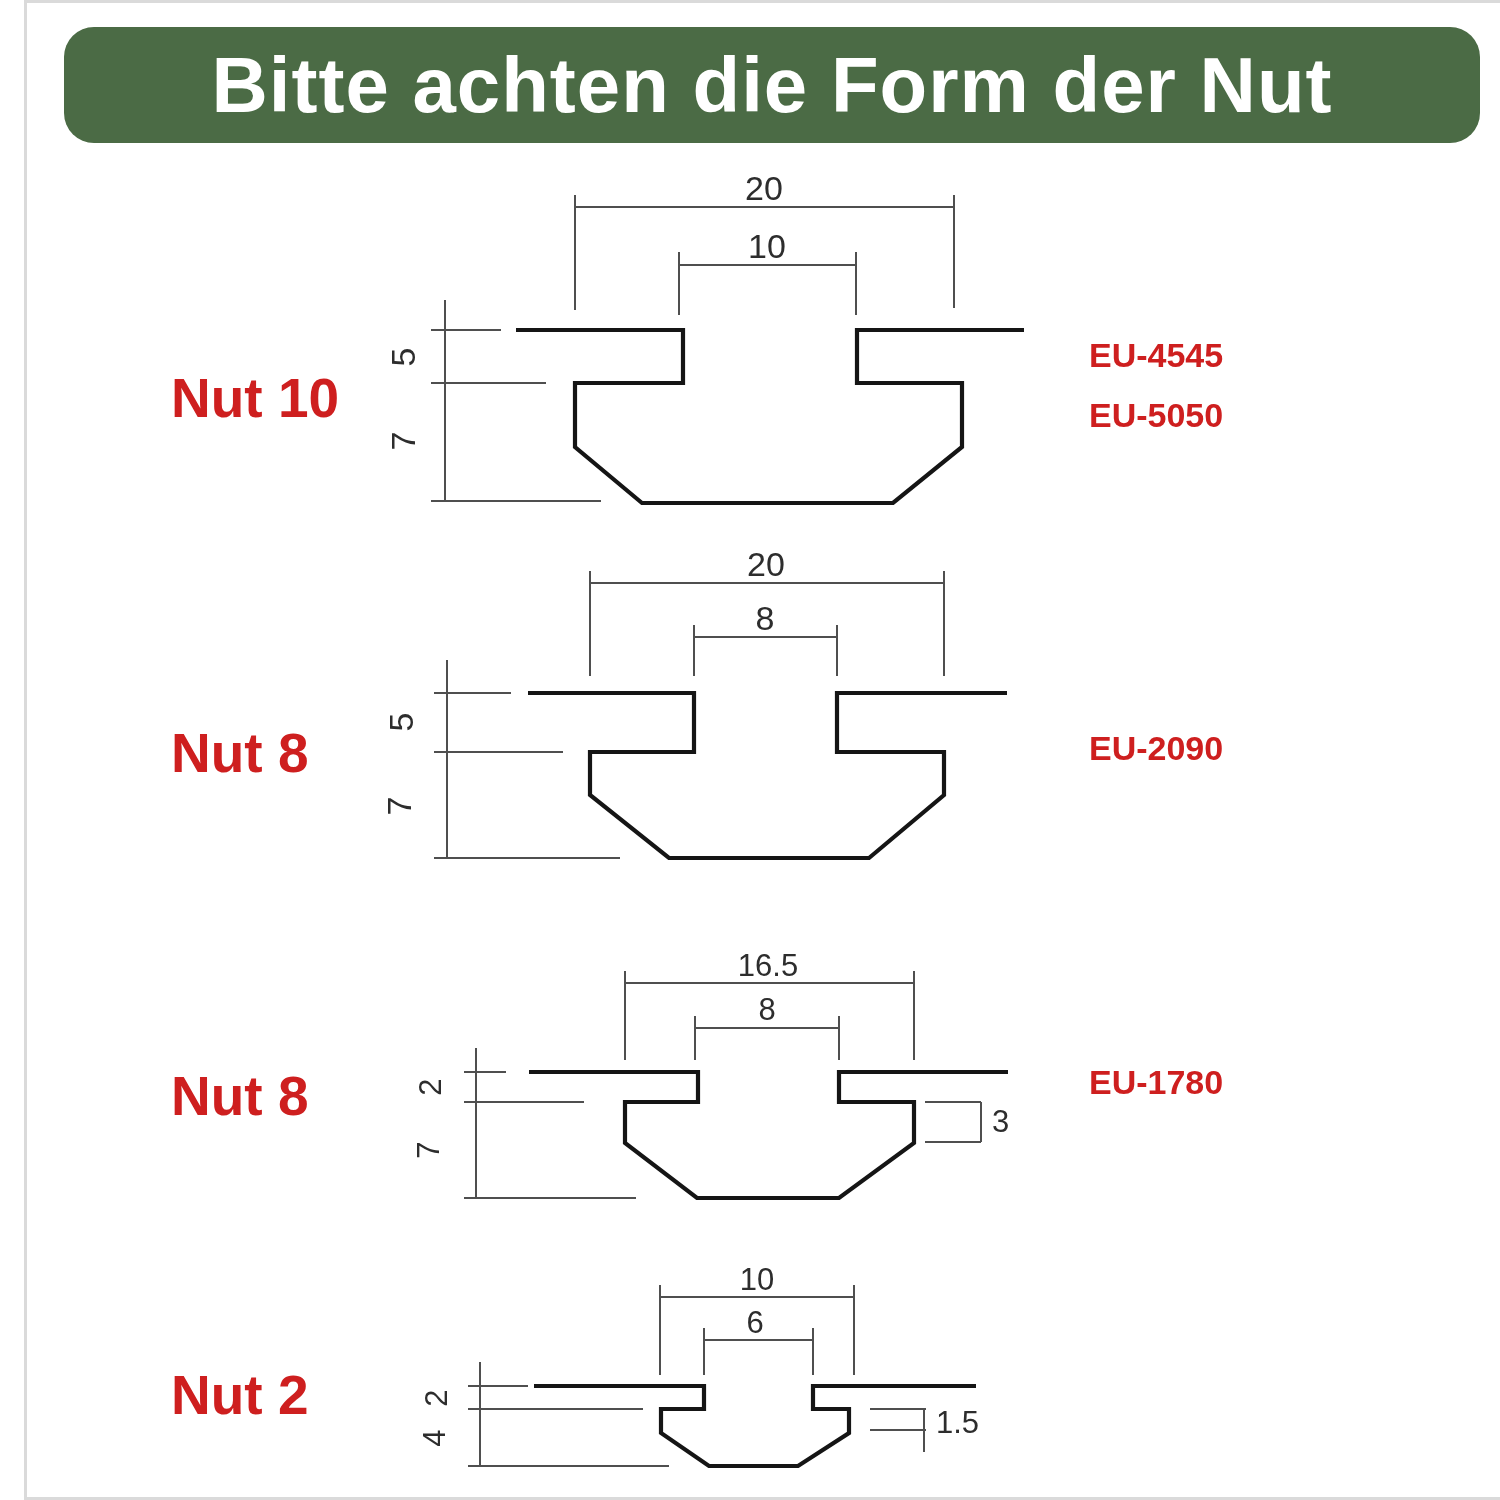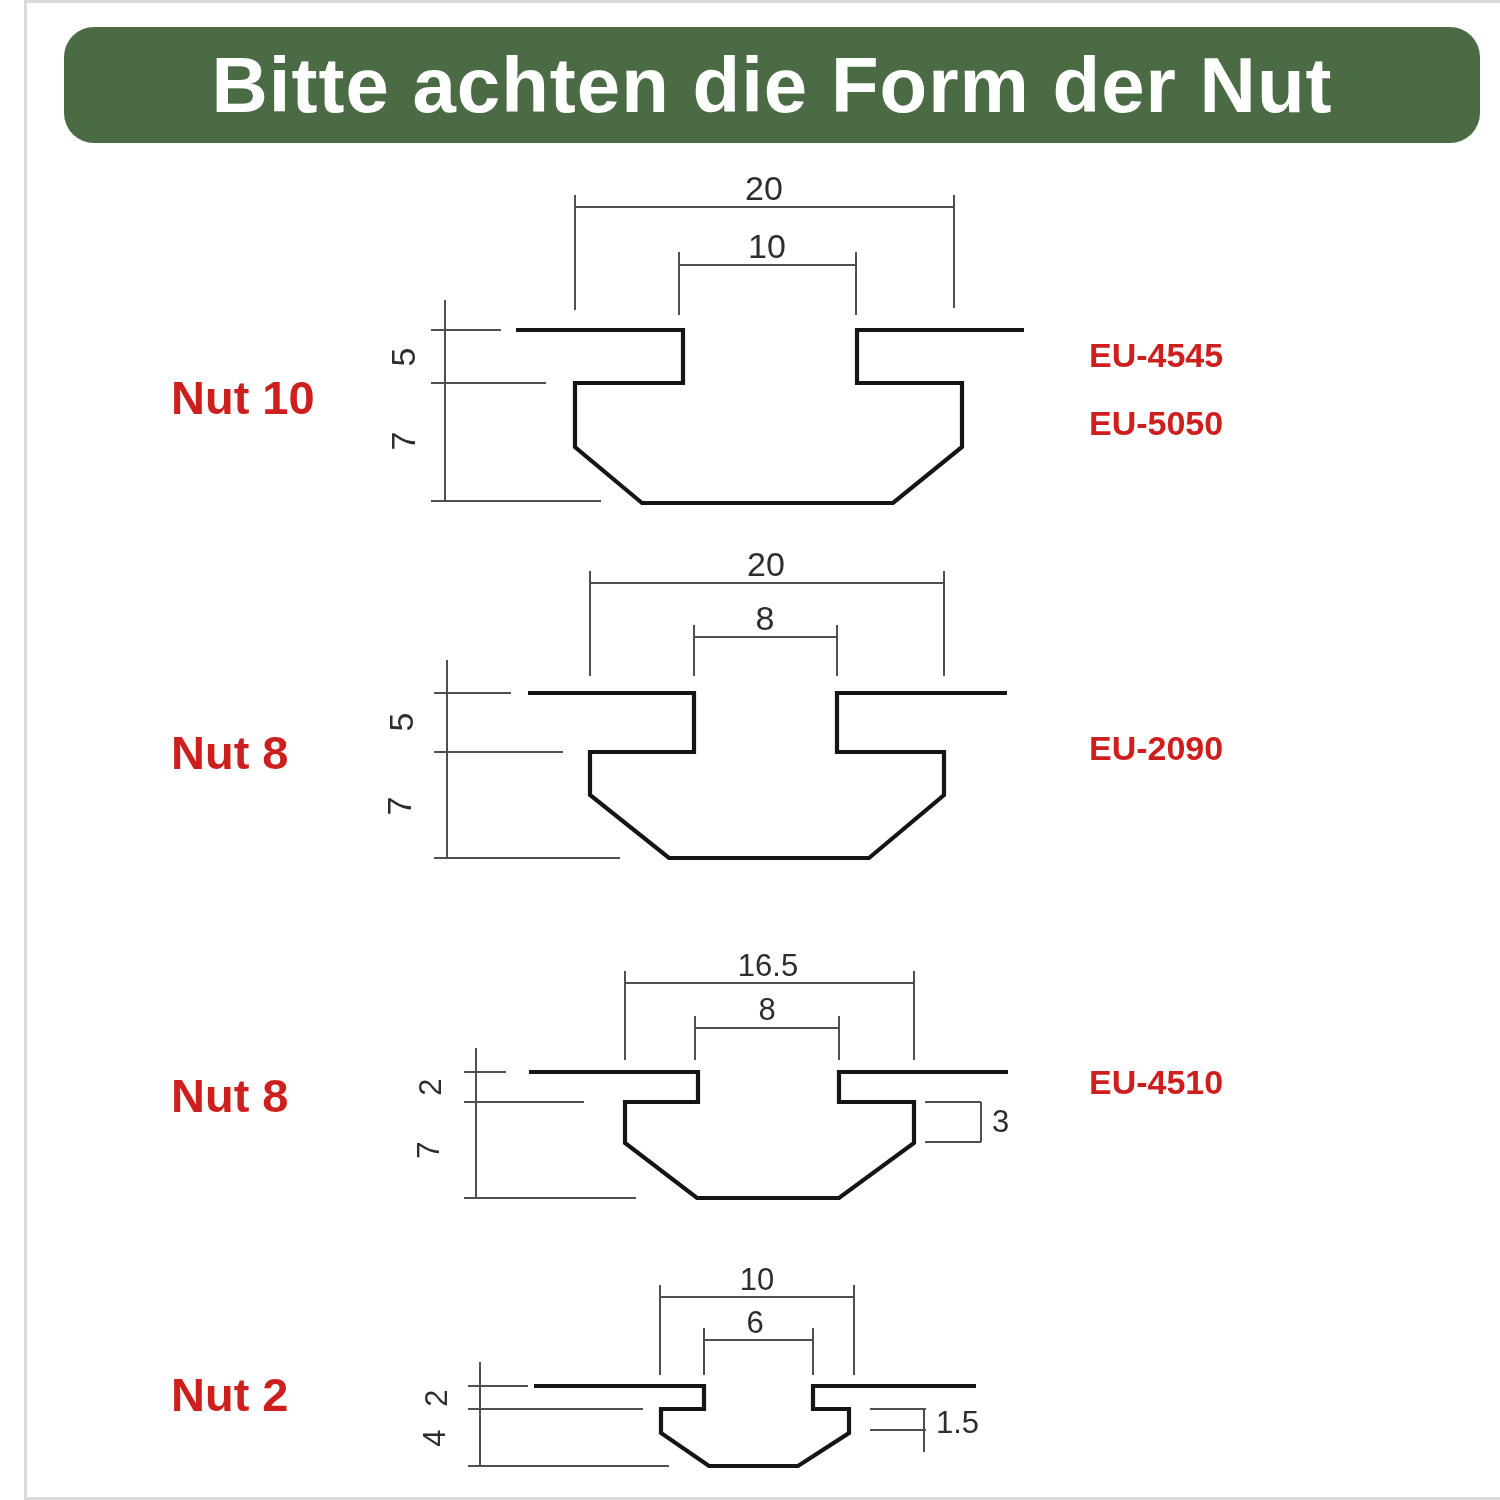--- a/index.html
+++ b/index.html
@@ -13,21 +13,21 @@
     position:absolute;left:40px;top:27px;width:1416px;height:116px;
     background:var(--header-bg,#4B6B45);border-radius:30px;
     display:flex;align-items:center;justify-content:center;
   }
   .banner span{
     color:var(--header-fg,#ffffff);font-size:78px;font-weight:bold;
     letter-spacing:1px;white-space:nowrap;
   }
   .nut-label{
     position:absolute;left:147px;color:var(--accent-red,#CE1F1F);
-    font-size:47px;font-weight:bold;line-height:56px;white-space:nowrap;
+    font-size:55px;font-weight:bold;line-height:56px;white-space:nowrap;
   }
   .eu-code{
     position:absolute;left:1065px;color:var(--accent-red,#CE1F1F);
     font-size:34px;font-weight:bold;line-height:56px;white-space:nowrap;
   }
   svg.drawing{position:absolute;left:0;top:150px;}
   .profile{fill:none;stroke:#151515;stroke-width:4.2;stroke-linejoin:miter;stroke-linecap:butt;}
   .dim{stroke:#4f4f4f;stroke-width:2;fill:none;stroke-linecap:butt;}
   text.dnum{font-family:"Liberation Sans",sans-serif;fill:#2d2d2d;font-size:34px;text-anchor:middle;}
   text.dnum.sm{font-size:31px;}
@@ -41,23 +41,23 @@
   <div class="banner">
     <span>Bitte achten die Form der Nut</span>
   </div>
 
   <div class="nut-label" style="top:370px">Nut 10</div>
   <div class="nut-label" style="top:725px">Nut 8</div>
   <div class="nut-label" style="top:1068px">Nut 8</div>
   <div class="nut-label" style="top:1367px">Nut 2</div>
 
   <div class="eu-code" style="top:327px">EU-4545</div>
-  <div class="eu-code" style="top:395px">EU-5050</div>
+  <div class="eu-code" style="top:387px">EU-5050</div>
   <div class="eu-code" style="top:720px">EU-2090</div>
-  <div class="eu-code" style="top:1054px">EU-4510</div>
+  <div class="eu-code" style="top:1054px">EU-1780</div>
 
   <svg class="drawing" width="1500" height="1350" viewBox="0 150 1500 1350">
 
     <g>
       <path class="profile" d="M492 330 H659 V383 H551 V447 L618 503 H869 L938 447 V383 H833 V330 H1000"></path>
 
       <path class="dim" d="M551 207 H930 M551 195 V310 M930 195 V308"></path>
       <text class="dnum" x="740" y="200">20</text>
 
       <path class="dim" d="M655 265 H832 M655 252 V315 M832 252 V315"></path>

